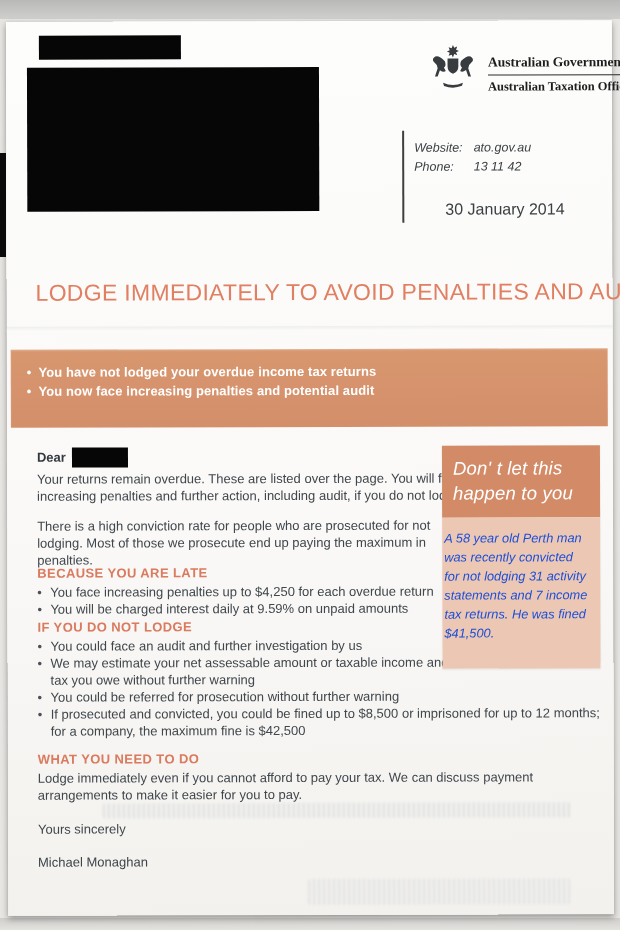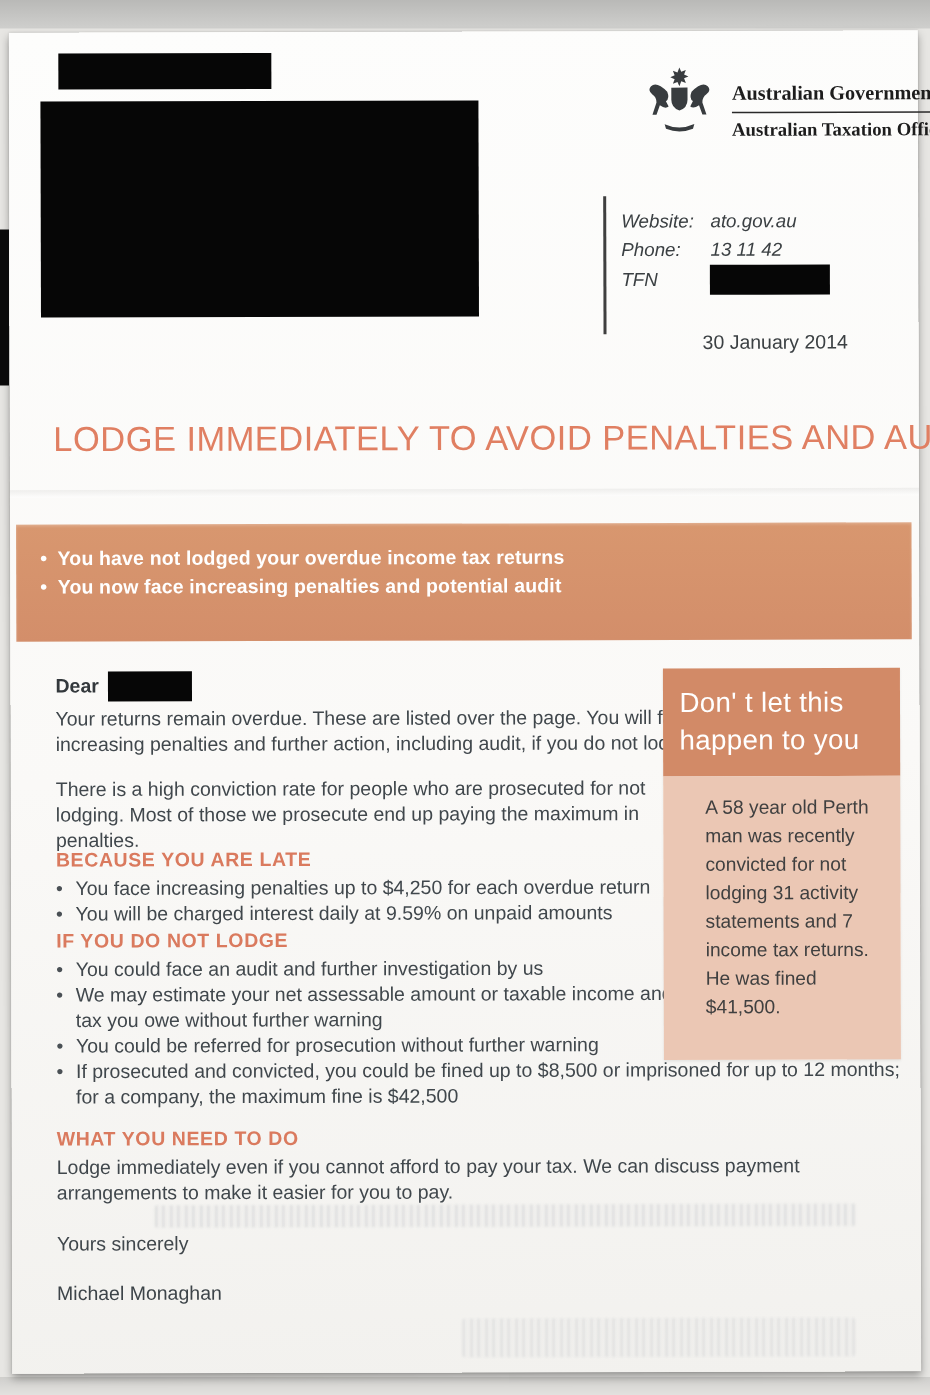--- a/index.html
+++ b/index.html
@@ -28,21 +28,21 @@
   .logo-gov{font-family:"Liberation Serif",serif;font-weight:bold;font-size:13.5px;color:#1d1d1d;
     border-bottom:1.5px solid #2a2a2a;padding-bottom:4px;margin-bottom:4px;white-space:nowrap;}
   .logo-office{font-family:"Liberation Serif",serif;font-weight:bold;font-size:12.5px;color:#1d1d1d;white-space:nowrap;}
 
   
   .contact{position:absolute;left:396px;top:104px;width:205px;color:#3b4043;font-size:12.5px;}
   .contact .vrule{position:absolute;left:0;top:6px;width:2px;height:92px;background:#3f3f3f;}
   .contact-rows{margin:14px 0 0 12px;line-height:19px;font-style:italic;}
   .contact-rows .lbl{display:inline-block;width:56px;}
   .tfn-redact{display:inline-block;width:80px;height:20px;background:#060606;vertical-align:-6px;}
-  .contact-date{margin:24px 0 0 66px;font-size:13px;color:#3b4043;}
+  .contact-date{margin:24px 0 0 43px;font-size:16px;color:#3b4043;}
 
   
   .headline{position:absolute;left:29px;top:258px;font-size:23px;letter-spacing:0.3px;
     color:#e07f62;white-space:nowrap;}
   .crease{position:absolute;left:0;top:305px;width:100%;height:5px;
     background:linear-gradient(rgba(0,0,0,0.05),rgba(255,255,255,0.5));}
 
   
   .banner{position:absolute;left:4px;top:328px;width:597px;height:78px;
     background:linear-gradient(#d8976f,#d38e6a);box-shadow:inset 0 1px 2px rgba(255,255,255,0.25);}
@@ -61,25 +61,25 @@
   .h-lodge{top:598px;}
   ul.bullets{list-style:none;margin:0;padding:0;position:absolute;left:30px;color:#40474c;
     font-size:13px;line-height:17px;}
   ul.bullets li{padding-left:13px;position:relative;}
   ul.bullets li::before{content:"•";position:absolute;left:0;top:0;color:#4a5055;}
   .ul-late{top:562px;width:445px;}
   .ul-lodge{top:616px;width:576px;}
   .ul-lodge li.narrow{width:432px;}
 
   
-  .sidebar{position:absolute;left:435px;top:425px;width:158px;box-shadow:0 1px 2px rgba(0,0,0,0.08);}
+  .sidebar{position:absolute;left:435px;top:425px;width:158px;box-shadow:0 1px 2px rgba(0,0,0,0.08);font-style:italic;}
   .sidebar-head{background:#d28a67;color:#fff;font-size:18.5px;line-height:25px;
     padding:10px 10px 12px 11px;letter-spacing:0.2px;}
-  .sidebar-body{background:#ebc7b4;color:#404040;font-size:12.8px;line-height:19px;
-    padding:11px 9px 26px 28px;}
+  .sidebar-body{background:#ebc7b4;color:#1d4ed8;font-size:12.8px;line-height:19px;
+    padding:11px 9px 26px 2px;}
 
   
   .h-need{top:730px;}
   .p-need{top:748px;width:578px;}
   .yours{top:799px;}
   .sig-name{top:832px;color:#3d4449;text-align:right;}
   .sig-role{top:849px;color:#3d4449;letter-spacing:0.2px;}
 
   .ghost{position:absolute;border-radius:2px;filter:blur(0.8px);
     background:repeating-linear-gradient(90deg,rgba(105,115,130,0.14) 0 2px,rgba(105,115,130,0.02) 2px 5px);}
@@ -117,24 +117,20 @@
   <div class="contact">
     <div class="vrule"></div>
     <div class="contact-rows">
       <div>
         <span class="lbl">Website:</span>
         <span>ato.gov.au</span>
       </div>
       <div>
         <span class="lbl">Phone:</span>
         <span>13 11 42</span>
-      </div>
-      <div>
-        <span class="lbl">TFN</span>
-        <span class="tfn-redact"></span>
       </div>
     </div>
     <div class="contact-date">30 January 2014</div>
   </div>
 
   <div class="headline">LODGE IMMEDIATELY TO AVOID PENALTIES AND AUDIT</div>
   <div class="crease"></div>
 
   <div class="banner">
     <ul>

